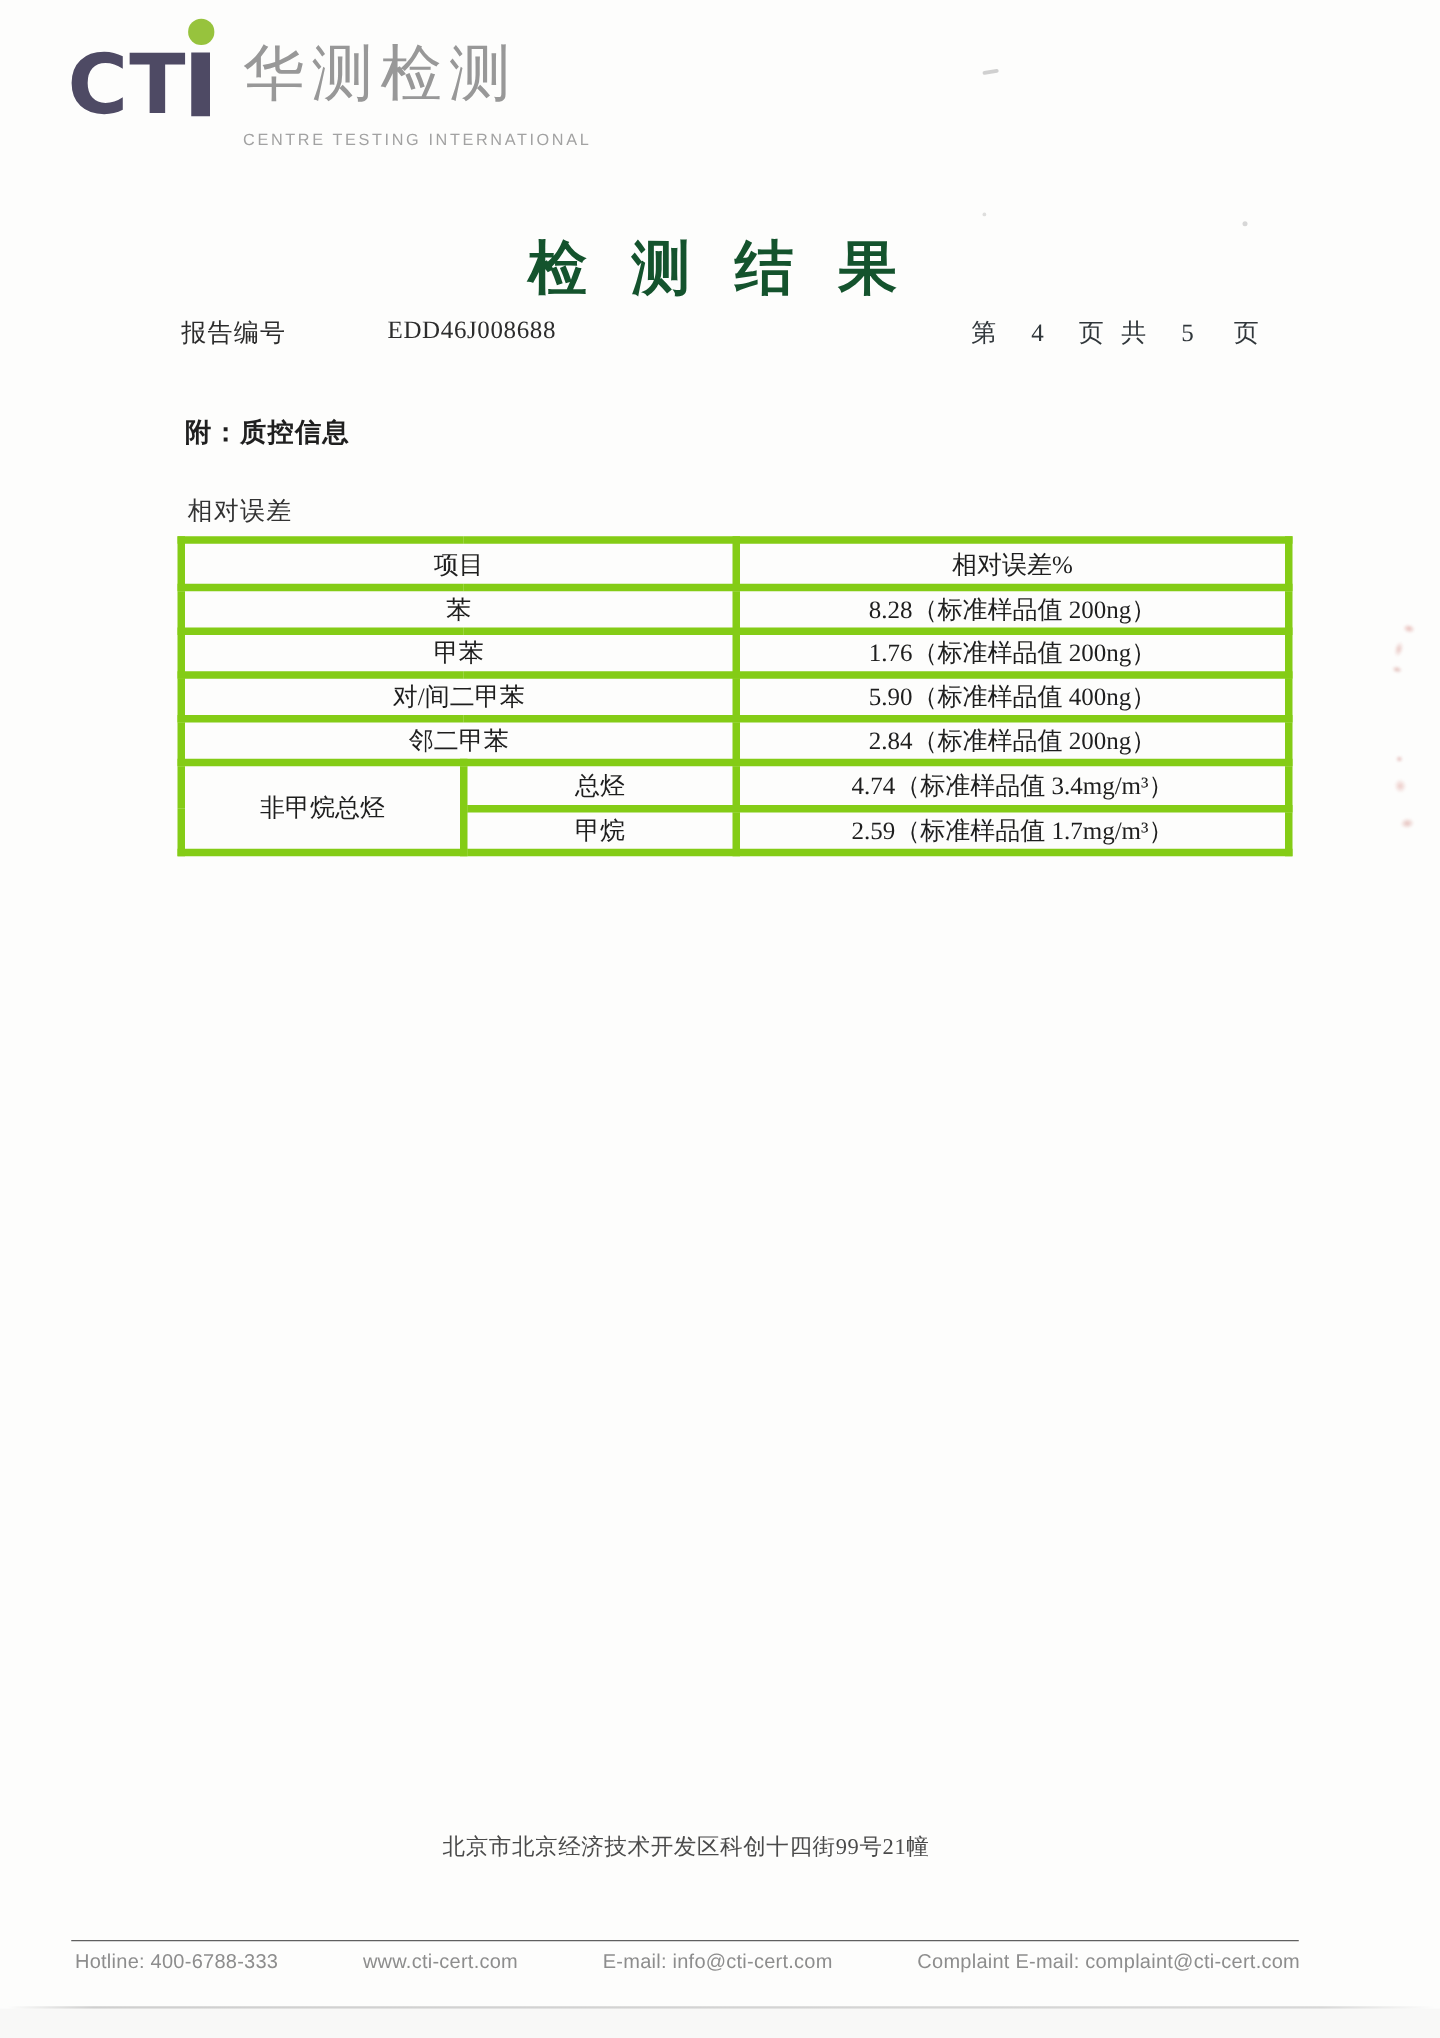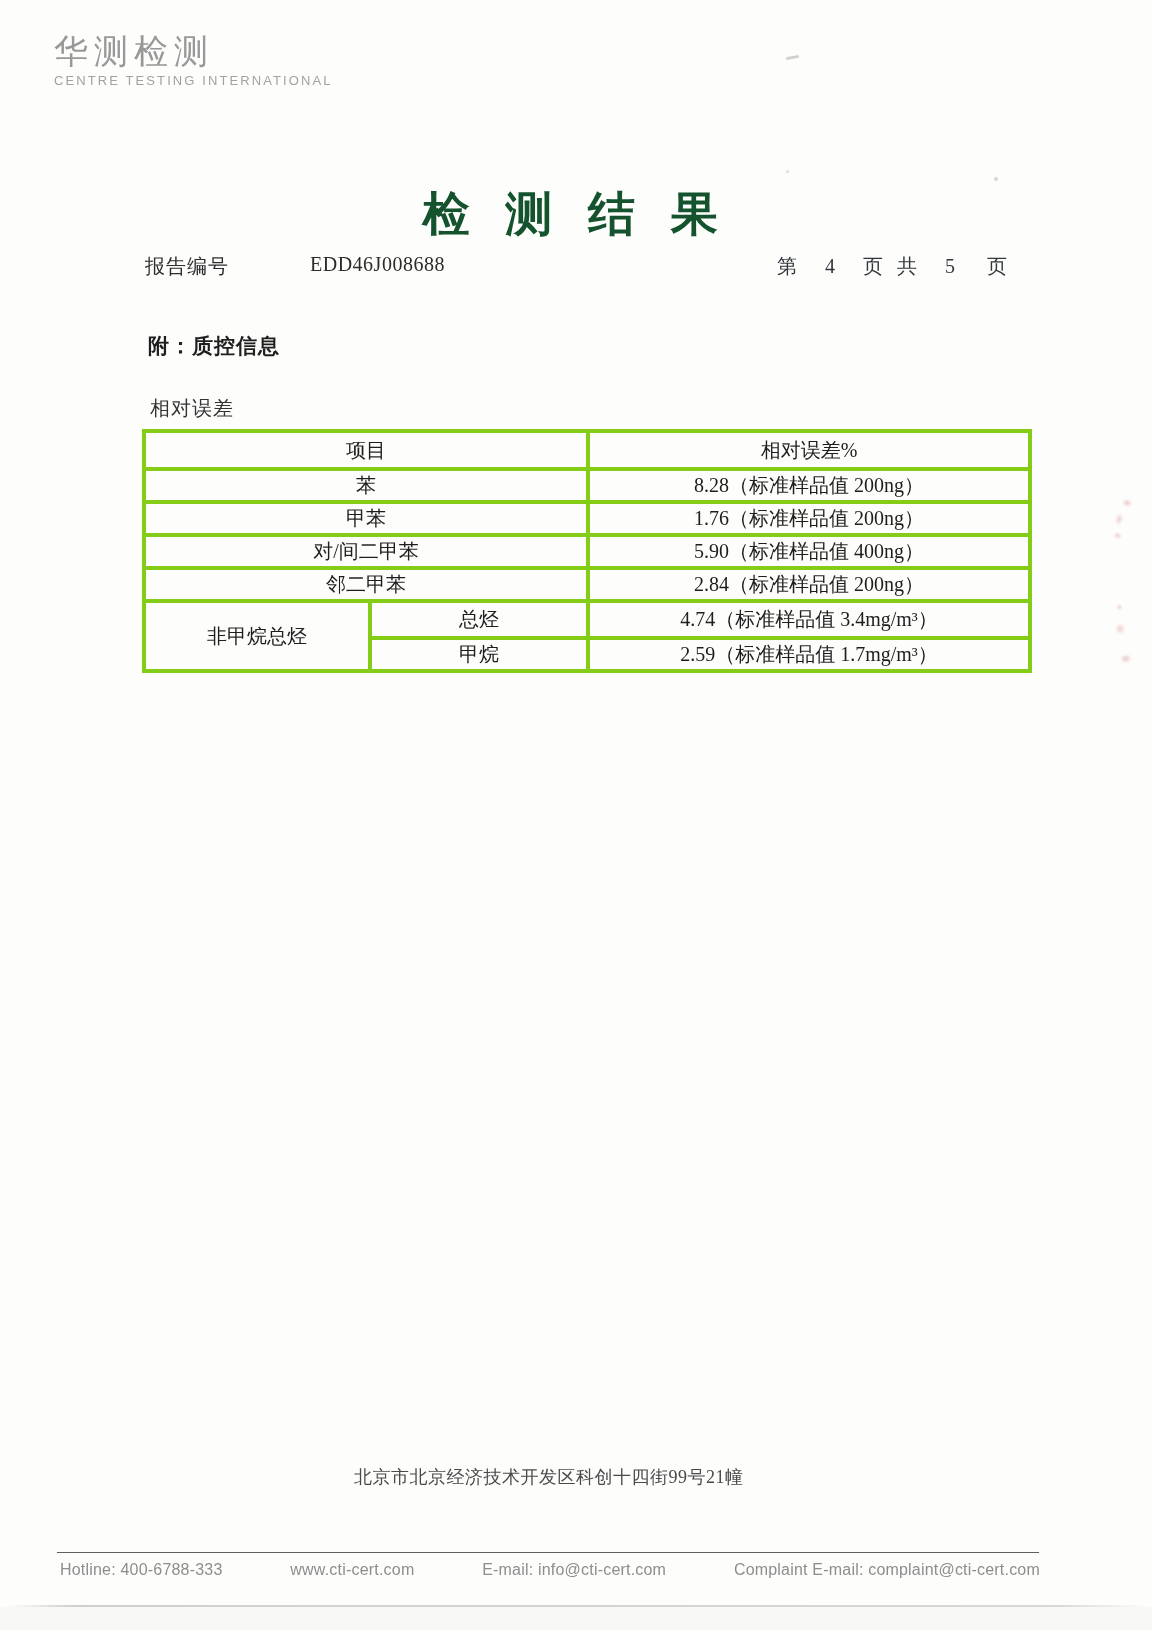--- a/index.html
+++ b/index.html
@@ -18,25 +18,25 @@
   .cti-text{
     font-family:"DejaVu Sans","Liberation Sans",sans-serif;
     font-weight:bold;font-size:66px;line-height:0.78;
     color:#4e4a64;letter-spacing:1px;
   }
   .cti-i{position:relative;display:inline-block;margin-left:4px;}
   .cti-stem{display:block;width:15px;height:51px;background:#4e4a64;}
   .cti-dot{position:absolute;left:50%;transform:translateX(-50%);top:-27px;width:21px;height:21px;border-radius:50%;background:#97c33d;}
   .logo-right{padding-top:14px;}
   .logo-cn{
-    font-size:34px;line-height:1.05;color:#989898;letter-spacing:6px;
+    font-size:49px;line-height:1.05;color:#989898;letter-spacing:6px;
     font-family:"Liberation Sans","DejaVu Sans",sans-serif;font-weight:500;
   }
   .logo-en{
-    margin-top:3px;font-size:13px;color:#a2a2a2;letter-spacing:2.1px;
+    margin-top:19px;font-size:13px;color:#a2a2a2;letter-spacing:2.1px;
     font-family:"Liberation Sans","DejaVu Sans",sans-serif;
   }
   
   .doc-title{
     position:absolute;top:183px;left:0;width:100%;
     text-align:center;font-size:47px;font-weight:bold;
     letter-spacing:12px;color:#14532d;
   }
   .report-line{position:absolute;left:145px;top:253px;right:145px;height:30px;font-size:20px;color:#2c2c2c;}
   .report-label{position:absolute;left:0;top:0;letter-spacing:1px;}
@@ -47,21 +47,21 @@
   .pp-3{margin-right:28px;} .pp-4{margin-right:32px;}
   
   .attachment-title{position:absolute;left:148px;top:332px;font-size:21px;font-weight:bold;color:#1f1f1f;letter-spacing:1px;}
   .section-title{position:absolute;left:150px;top:395px;font-size:20px;color:#333;letter-spacing:1px;}
   table.qc{
     position:absolute;left:142px;top:429px;width:886px;
     border-collapse:collapse;table-layout:fixed;
     font-size:20px;color:#1e1e1e;text-align:center;
     border:2px solid #484848;
   }
-  table.qc td{border:4px solid #84cc16;padding:1px;vertical-align:middle;}
+  table.qc td{border:6px solid #84cc16;padding:1px;vertical-align:middle;}
   tr.r-head{height:38px;} tr.r-std{height:30px;}
   tr.r-sub1{height:37px;margin-top:43px;} tr.r-sub2{height:32px;}
   
   .smudge{position:absolute;opacity:.6;filter:blur(1px);}
   .smudge-1{left:1108px;top:490px;width:26px;height:54px;transform:rotate(14deg);
     background:
       radial-gradient(ellipse 7px 5px at 60% 22%, rgba(198,92,84,.7), transparent 70%),
       radial-gradient(ellipse 5px 9px at 45% 55%, rgba(190,85,75,.55), transparent 70%),
       radial-gradient(ellipse 6px 4px at 55% 85%, rgba(175,70,60,.6), transparent 70%);}
   .smudge-2{left:1106px;top:600px;width:30px;height:72px;transform:rotate(-6deg);
@@ -85,20 +85,27 @@
   .bottom-shadow{position:absolute;left:6px;top:1605px;width:1142px;height:2px;
     background:linear-gradient(to right, transparent, rgba(170,170,170,.55) 6%, rgba(170,170,170,.45) 92%, transparent);}
   .bottom-strip{position:absolute;left:0;top:1607px;width:1152px;height:23px;background:#f8f8f7;}
 </style>
 </head>
 <body>
 
 <div class="page">
 
   <div class="logo">
+    <div class="logo-mark">
+      <span class="cti-text">CT</span>
+      <span class="cti-i">
+        <span class="cti-dot"></span>
+        <span class="cti-stem"></span>
+      </span>
+    </div>
     <div class="logo-right">
       <div class="logo-cn">华测检测</div>
       <div class="logo-en">CENTRE TESTING INTERNATIONAL</div>
     </div>
   </div>
 
   <div class="speck speck-dash"></div>
   <div class="speck speck-dot1"></div>
   <div class="speck speck-dot2"></div>
 

